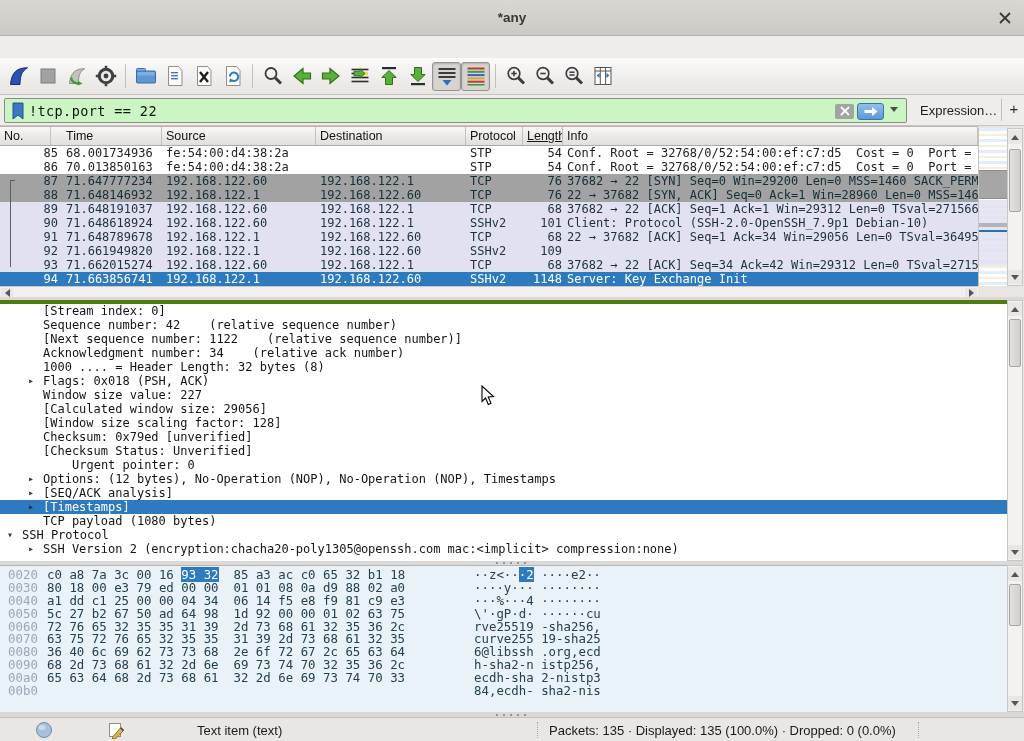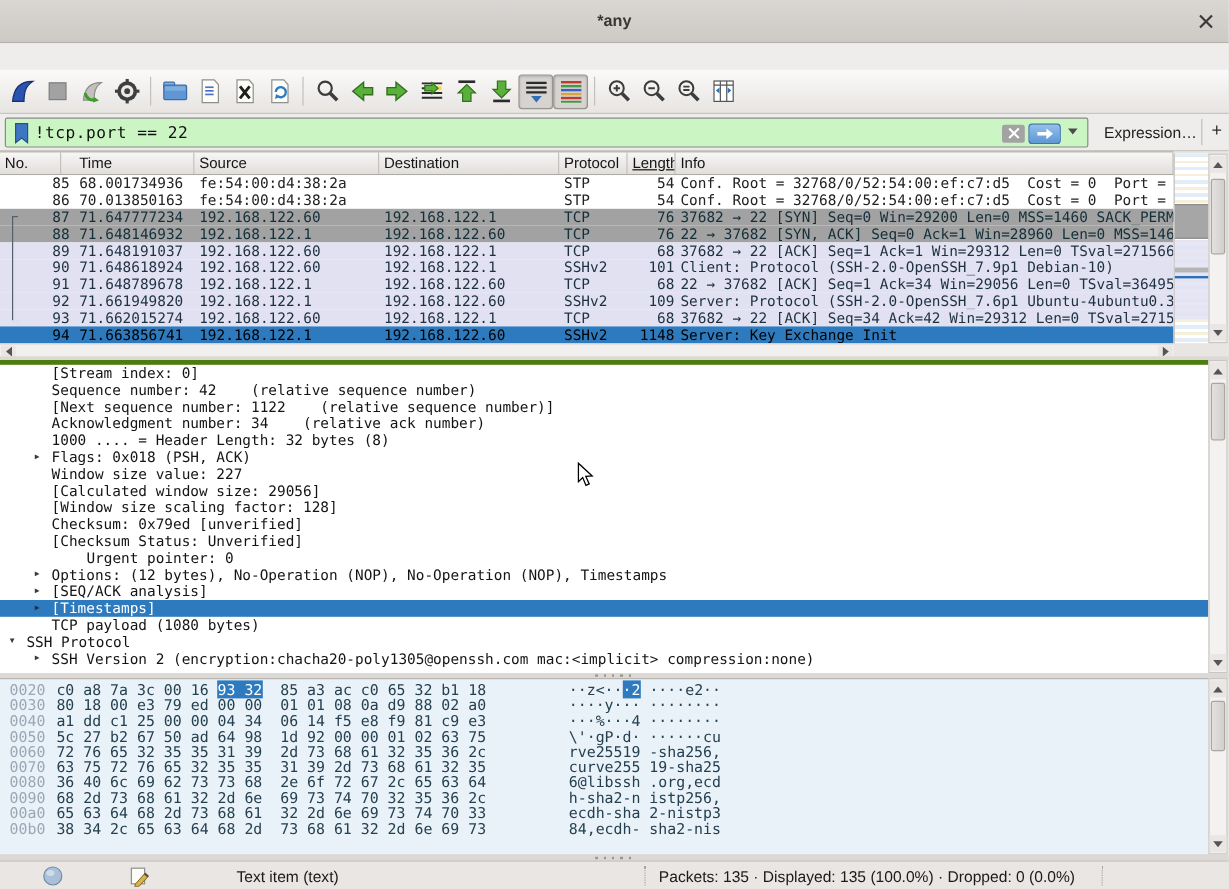--- a/index.html
+++ b/index.html
@@ -44,21 +44,21 @@
   .plist-header { position:absolute; left:0; top:126px; width:978px; height:20px;
     background:linear-gradient(#f8f7f6,#e1dedb); border-top:1px solid #b8b4b0; border-bottom:1px solid #aeaaa6; }
   .hcell { position:absolute; top:0; height:18px; line-height:18px; padding-left:4px; font-size:12.5px; color:#141414;
     border-right:1px solid #c4c1bd; overflow:hidden; white-space:nowrap; }
   .plist-rows { position:absolute; left:0; top:146px; width:978px; height:140px; background:#fff; overflow:hidden;
     font-family:"DejaVu Sans Mono",monospace; font-size:12px; }
   .prow { position:relative; width:978px; height:14px; line-height:14px; color:#20333c; }
   .prow.white { background:#fff; color:#222; }
   .prow.gray { background:var(--row_gray); color:#142f3a; }
   .prow.lavender { background:var(--row_lavender); color:#1d3140; }
-  .prow.selected { background:var(--selection_blue); color:#000000; }
+  .prow.selected { background:var(--selection_blue); color:#ffffff; }
   .prow span { position:absolute; top:0; white-space:pre; }
   .c-no   { left:0; width:58px; text-align:right; }
   .c-time { left:66px; }
   .c-src  { left:166px; }
   .c-dst  { left:320px; }
   .c-proto{ left:470px; }
   .c-len  { left:522px; width:40px; text-align:right; }
   .c-info { left:567px; width:411px; overflow:hidden; }
   .conv-line { position:absolute; left:10px; top:34px; width:5px; height:87px;
     border-left:1px solid #55606b; border-top:1px solid #55606b; }
@@ -396,21 +396,20 @@
         <span class="c-len">68</span>
         <span class="c-info">22 → 37682 [ACK] Seq=1 Ack=34 Win=29056 Len=0 TSval=36495</span>
       </div>
       <div class="prow lavender">
         <span class="c-no">92</span>
         <span class="c-time">71.661949820</span>
         <span class="c-src">192.168.122.1</span>
         <span class="c-dst">192.168.122.60</span>
         <span class="c-proto">SSHv2</span>
         <span class="c-len">109</span>
-        <span class="c-info">Server: Protocol (SSH-2.0-OpenSSH_7.6p1 Ubuntu-4ubuntu0.3</span>
       </div>
       <div class="prow lavender">
         <span class="c-no">93</span>
         <span class="c-time">71.662015274</span>
         <span class="c-src">192.168.122.60</span>
         <span class="c-dst">192.168.122.1</span>
         <span class="c-proto">TCP</span>
         <span class="c-len">68</span>
         <span class="c-info">37682 → 22 [ACK] Seq=34 Ack=42 Win=29312 Len=0 TSval=27157</span>
       </div>
@@ -492,21 +491,21 @@
   <div class="hexpane">
       <div class="xrow"><span class="x-off">0020</span><span class="x-hex"><span>c0 a8 7a 3c 00 16 </span><span class="x-hl">93 32</span><span>  85 a3 ac c0 65 32 b1 18</span></span><span class="x-asc"><span>··z&lt;··</span><span class="x-hl">·2</span><span> ····e2··</span></span></div>
       <div class="xrow"><span class="x-off">0030</span><span class="x-hex">80 18 00 e3 79 ed 00 00  01 01 08 0a d9 88 02 a0</span><span class="x-asc">····y··· ········</span></div>
       <div class="xrow"><span class="x-off">0040</span><span class="x-hex">a1 dd c1 25 00 00 04 34  06 14 f5 e8 f9 81 c9 e3</span><span class="x-asc">···%···4 ········</span></div>
       <div class="xrow"><span class="x-off">0050</span><span class="x-hex">5c 27 b2 67 50 ad 64 98  1d 92 00 00 01 02 63 75</span><span class="x-asc">\'·gP·d· ······cu</span></div>
       <div class="xrow"><span class="x-off">0060</span><span class="x-hex">72 76 65 32 35 35 31 39  2d 73 68 61 32 35 36 2c</span><span class="x-asc">rve25519 -sha256,</span></div>
       <div class="xrow"><span class="x-off">0070</span><span class="x-hex">63 75 72 76 65 32 35 35  31 39 2d 73 68 61 32 35</span><span class="x-asc">curve255 19-sha25</span></div>
       <div class="xrow"><span class="x-off">0080</span><span class="x-hex">36 40 6c 69 62 73 73 68  2e 6f 72 67 2c 65 63 64</span><span class="x-asc">6@libssh .org,ecd</span></div>
       <div class="xrow"><span class="x-off">0090</span><span class="x-hex">68 2d 73 68 61 32 2d 6e  69 73 74 70 32 35 36 2c</span><span class="x-asc">h-sha2-n istp256,</span></div>
       <div class="xrow"><span class="x-off">00a0</span><span class="x-hex">65 63 64 68 2d 73 68 61  32 2d 6e 69 73 74 70 33</span><span class="x-asc">ecdh-sha 2-nistp3</span></div>
-      <div class="xrow"><span class="x-off">00b0</span><span class="x-hex">38 34 2c 65 63 64 68 2d  73 68 61 32 2d 6e 69 73</span><span class="x-asc">84,ecdh- sha2-nis</span></div>
+      <div class="xrow"><span class="x-off">00b0</span><span class="x-asc">84,ecdh- sha2-nis</span></div>
     </div>
   <div class="vscroll" style="left:1007px; top:565px; height:147px;">
     <div class="sb-arrow" style="top:1px;">
         <span class="tri-up"></span>
       </div>
     <div class="sb-thumb" style="top:18px; height:42px;"></div>
     <div class="sb-arrow" style="bottom:1px;">
         <span class="tri-down"></span>
       </div>
   </div>

